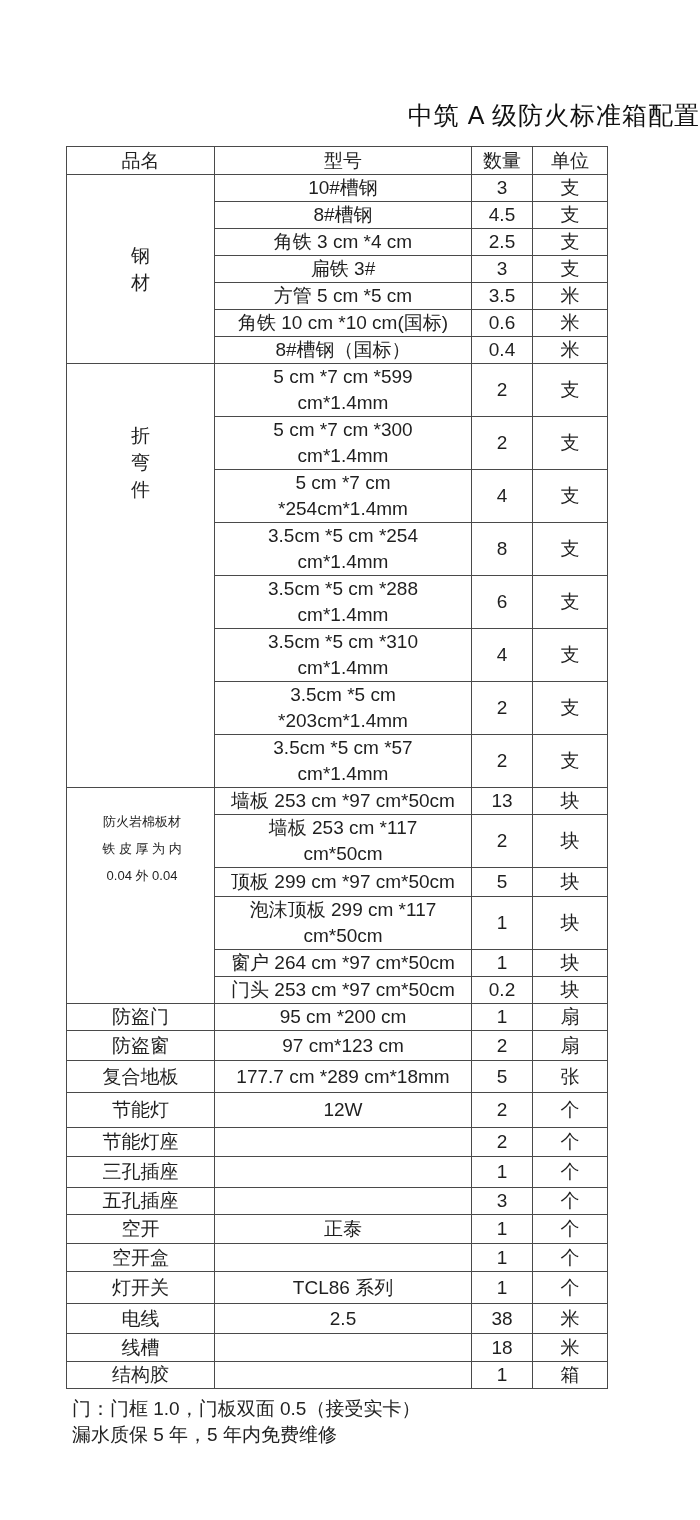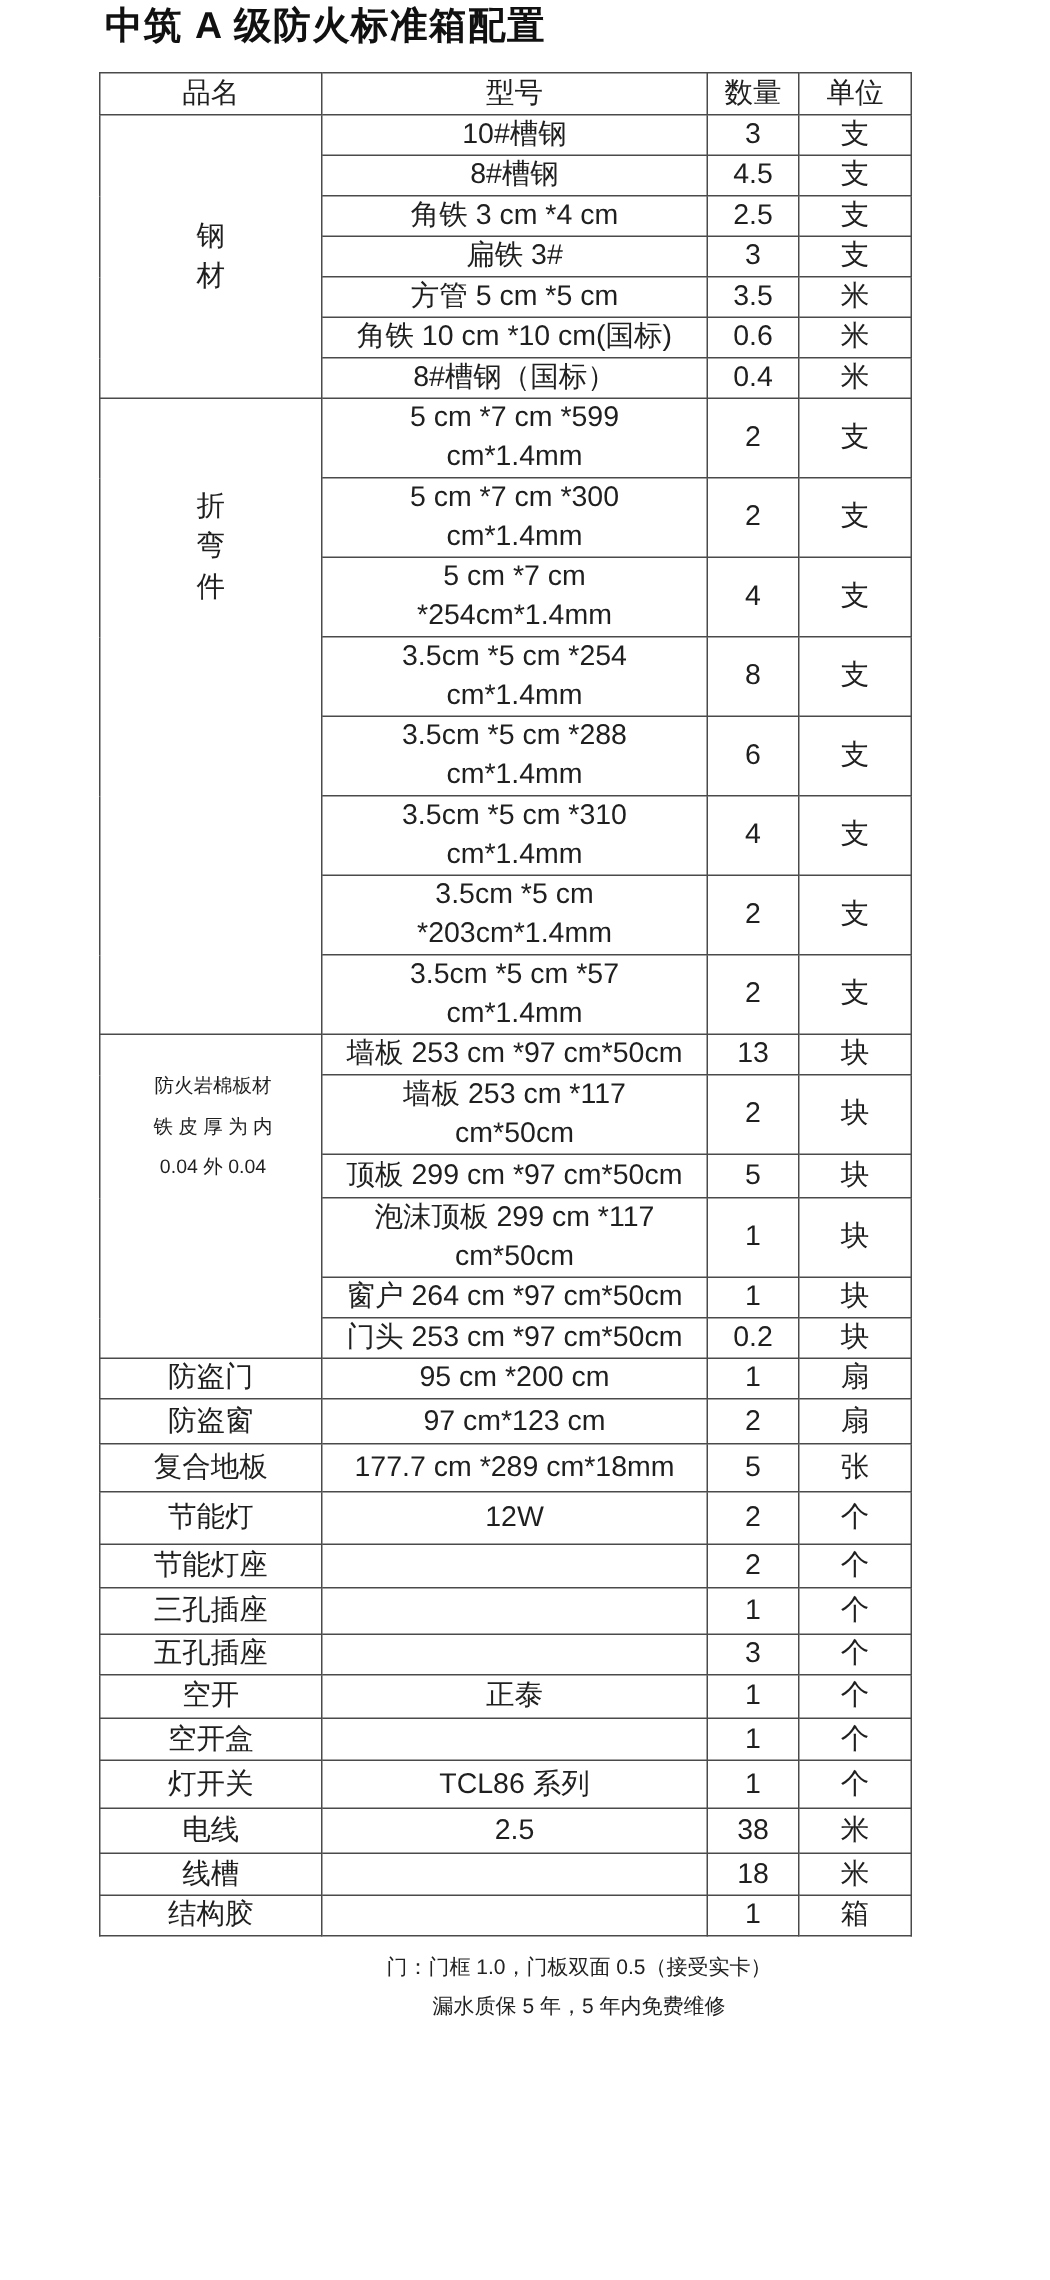--- a/index.html
+++ b/index.html
@@ -5,25 +5,26 @@
   * { margin: 0; padding: 0; box-sizing: border-box; }
   html, body {
     width: 700px;
     background: #ffffff;
     font-family: "Liberation Sans", "DejaVu Sans", sans-serif;
     color: #1f1f1f;
   }
   body { height: 1520px; overflow: hidden; position: relative; }
 
   .doc-title {
+    margin-top: 98px;
     margin-left: 70px;
     width: 630px;
-    text-align: left;
+    text-align: right;
     font-size: 25px;
-    font-weight: bold;
+    font-weight: normal;
     line-height: 34px;
     color: #111111;
     letter-spacing: 1px;
   }
 
   table.config-table {
     border-collapse: collapse;
     table-layout: fixed;
     margin: 14px 0 0 66px;
     width: 541px;
@@ -52,24 +53,23 @@
     white-space: pre-line;
     text-align: center;
     padding-left: 5px;
     padding-right: 2px;
     line-height: 27px;
     font-size: 13px;
   }
 
   .doc-footer {
     margin: 7px 0 0 72px;
-    font-size: 14px;
+    font-size: 19px;
     line-height: 26px;
     color: #222222;
-    text-align: center;
   }
 </style>
 </head>
 <body>
 
 <div class="doc-title">中筑 A 级防火标准箱配置</div>
 
 <table class="config-table">
   <colgroup>
     <col style="width:148px">

